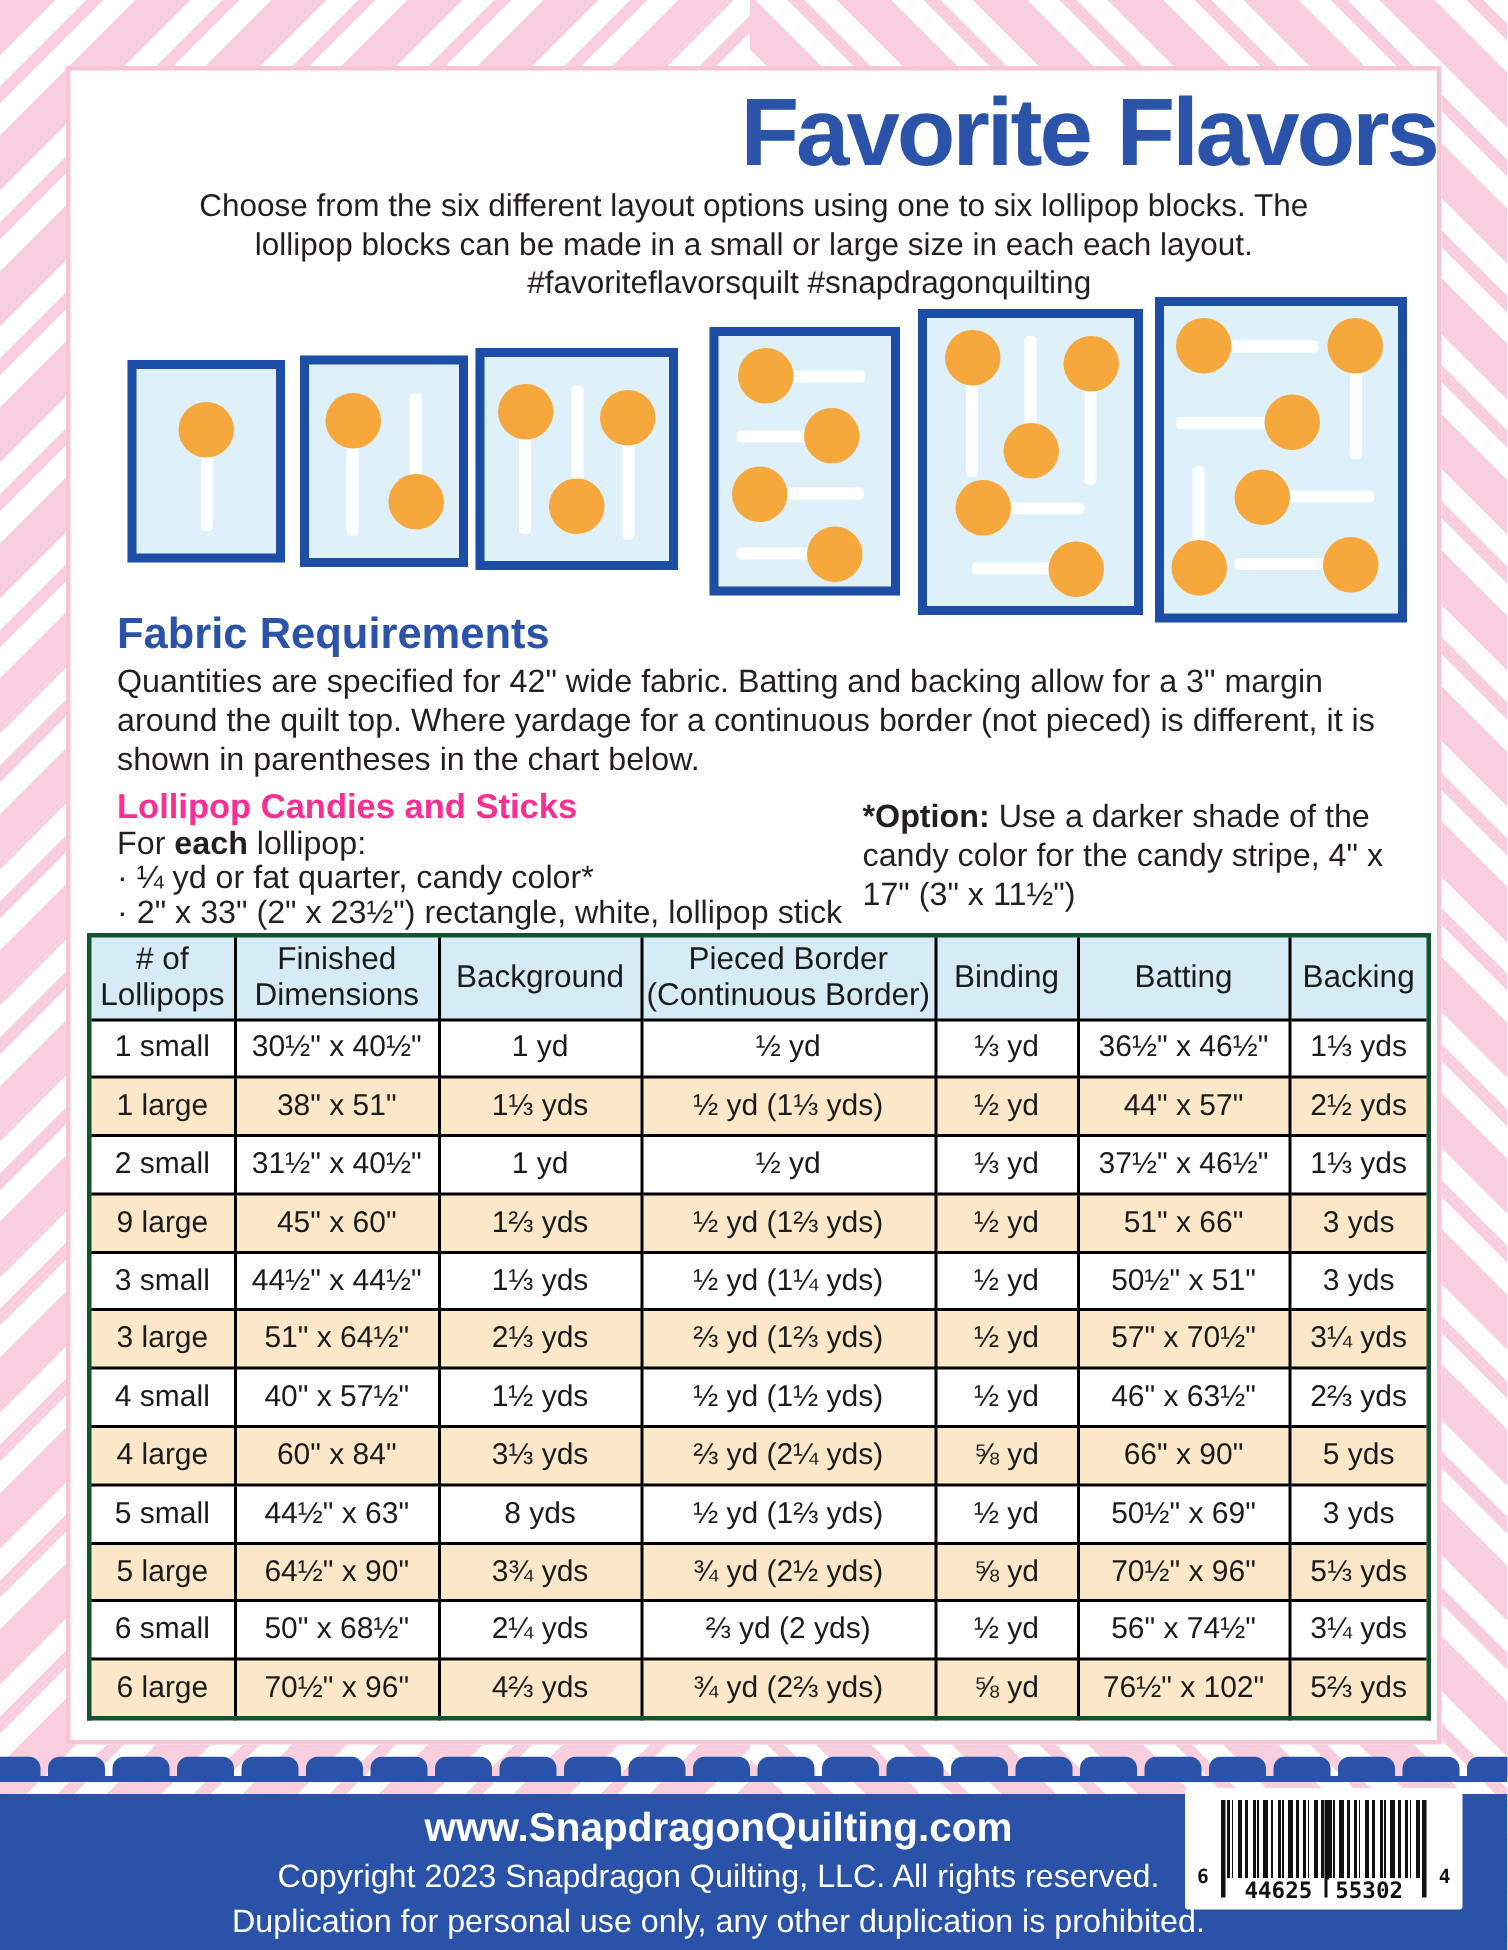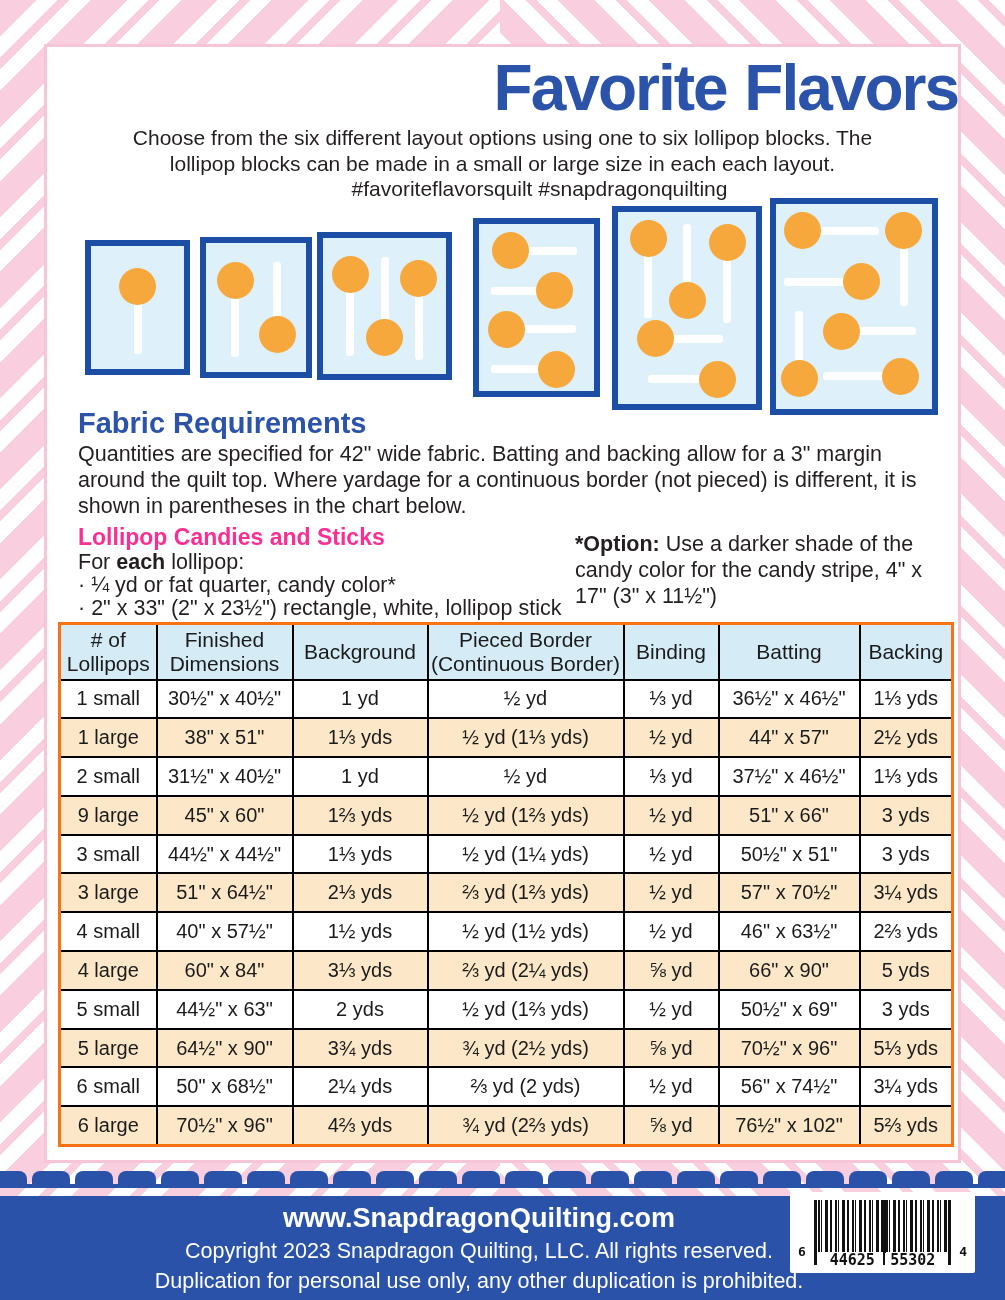--- a/index.html
+++ b/index.html
@@ -44,21 +44,21 @@
   .fr-body{position:absolute;left:31px;top:394px;width:862px;font-size:21.5px;line-height:1.22;}
 
   .lolli-heading{position:absolute;left:31px;top:477px;font-size:23px;font-weight:700;color:var(--hot-pink);}
   .lolli-line{position:absolute;left:31px;top:503px;font-size:21.5px;}
   .lolli-b1{position:absolute;left:31px;top:526px;font-size:21.5px;}
   .lolli-b2{position:absolute;left:31px;top:549px;font-size:21.5px;}
   .option-note{position:absolute;left:528px;top:485px;width:362px;font-size:21.5px;line-height:1.2;}
 
   
   table.chart{position:absolute;left:11px;top:575px;width:893px;border-collapse:collapse;table-layout:fixed;
-              font-size:20px;text-align:center;color:#1b1b1b;border:3px solid #f97316;}
+              font-size:20px;text-align:center;color:#1b1b1b;border:3px solid #14532d;}
   table.chart th{background:var(--hdr-bg);font-weight:400;font-size:21px;height:56px;line-height:1.15;padding:2px 1px;}
   table.chart th,table.chart td{border:2px solid #000;}
   table.chart td{height:38.8px;padding:0 2px;background:#fff;}
   table.chart tr.alt td{background:var(--peach);}
 
   
   .scallop-row{position:absolute;left:-2px;right:-2px;top:1171px;height:13px;display:flex;gap:5px;justify-content:center;overflow:hidden;}
   .scallop-row i{flex:0 0 38px;height:13px;background:var(--footer-blue);border-radius:8px 8px 0 0;}
   .scallop-bar{position:absolute;left:0;right:0;top:1184px;height:4px;background:var(--footer-blue);}
   .footer-block{position:absolute;left:0;right:0;top:1196px;height:104px;background:var(--footer-blue);color:#fff;}
@@ -254,21 +254,21 @@
             <td>60" x 84"</td>
             <td>3⅓ yds</td>
             <td>⅔ yd (2¼ yds)</td>
             <td>⅝ yd</td>
             <td>66" x 90"</td>
             <td>5 yds</td>
           </tr>
           <tr>
             <td>5 small</td>
             <td>44½" x 63"</td>
-            <td>2 yds</td>
+            <td>8 yds</td>
             <td>½ yd (1⅔ yds)</td>
             <td>½ yd</td>
             <td>50½" x 69"</td>
             <td>3 yds</td>
           </tr>
           <tr class="alt">
             <td>5 large</td>
             <td>64½" x 90"</td>
             <td>3¾ yds</td>
             <td>¾ yd (2½ yds)</td>

